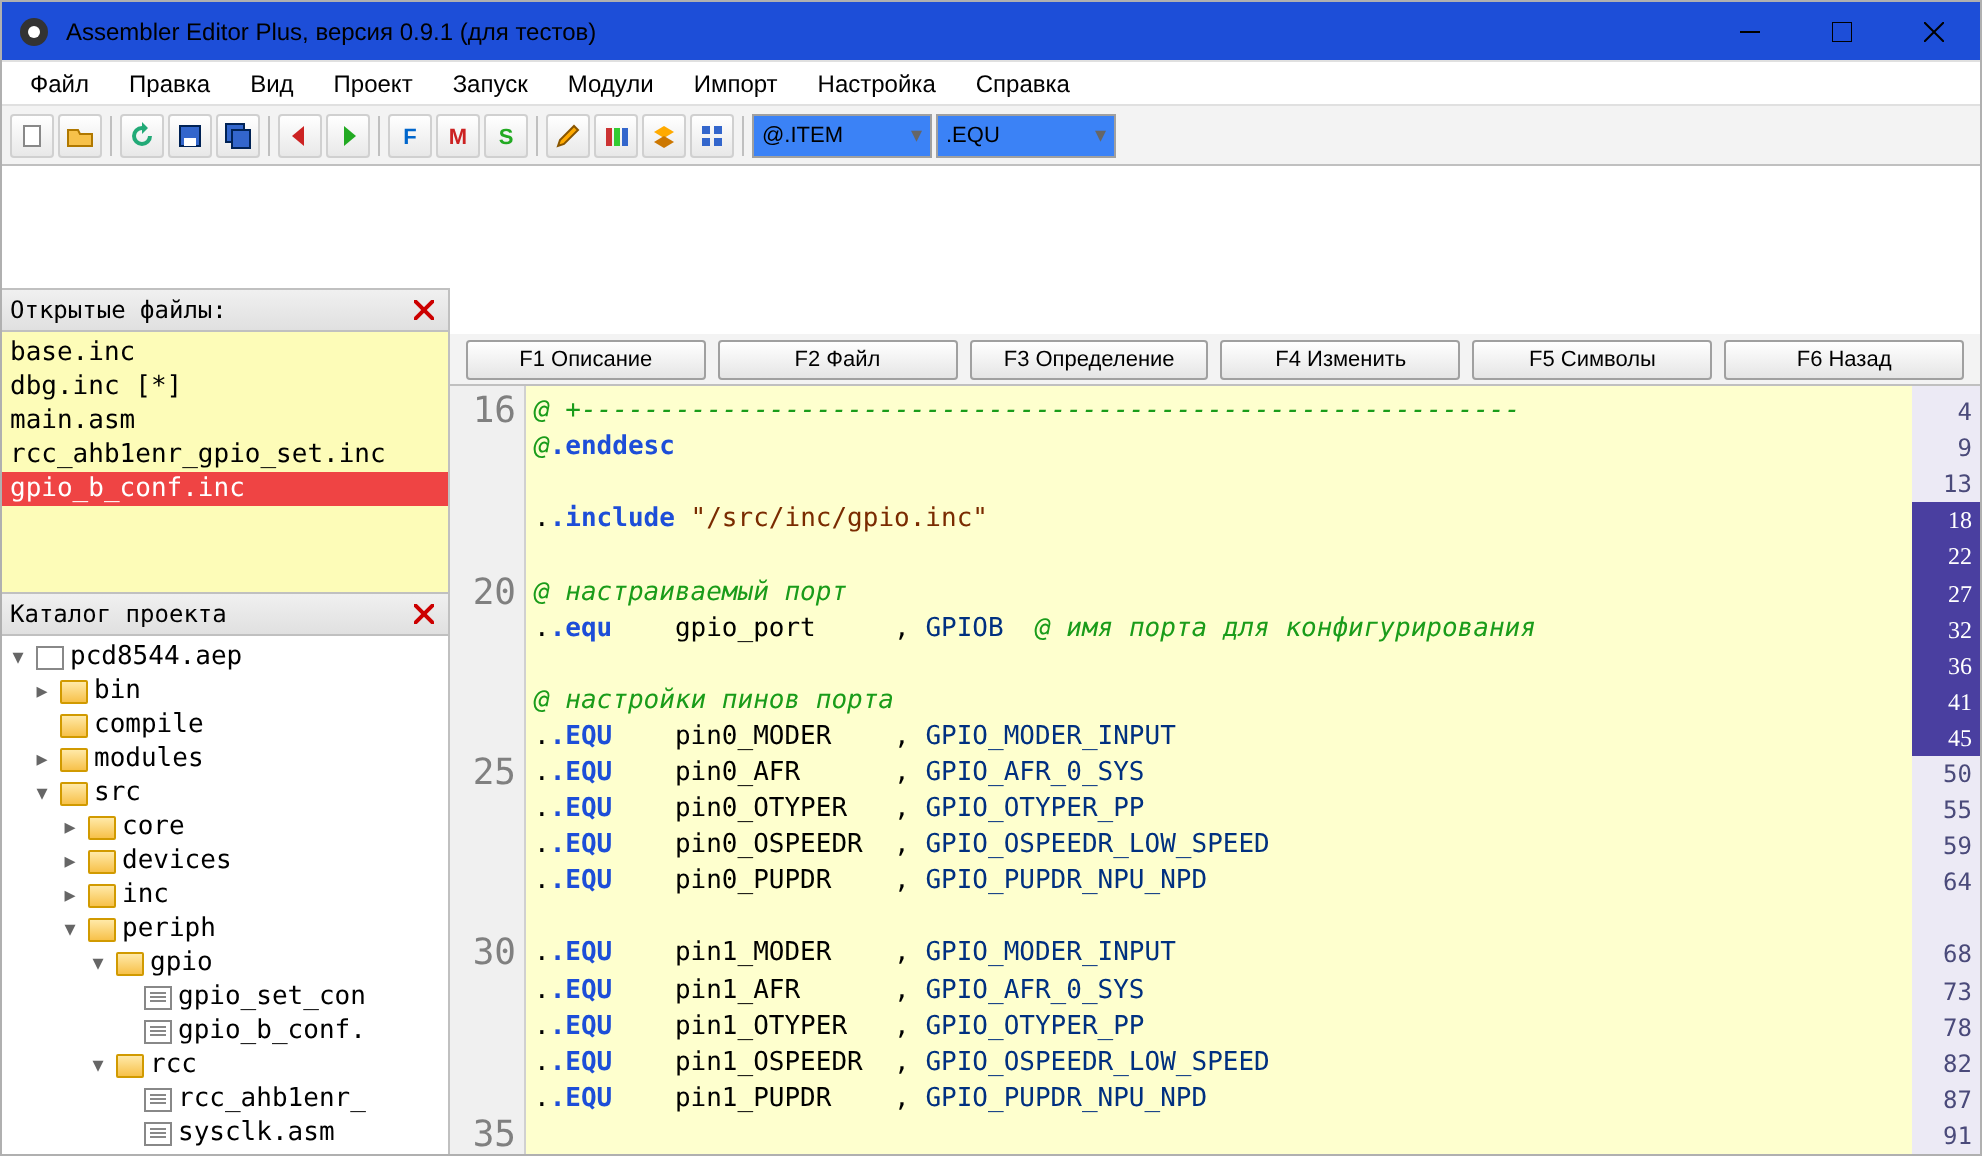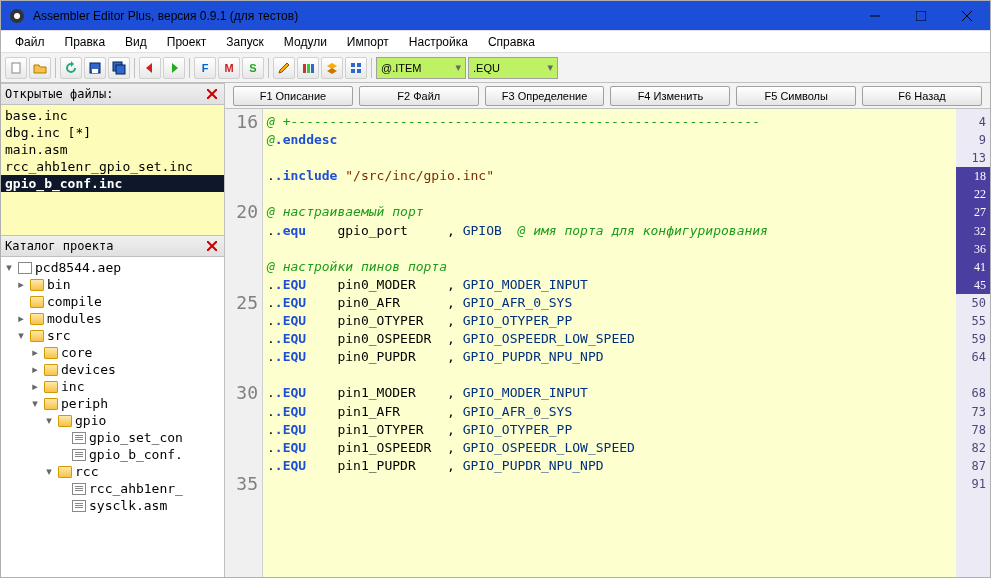--- a/index.html
+++ b/index.html
@@ -8,29 +8,29 @@
 .titlebar { height: 30px; background: #1d4ed8; display: flex; align-items: center; padding: 0 0 0 8px; border-bottom: 1px solid #e0e0e0; }
 .titlebar .icon { width: 16px; height: 16px; margin-right: 8px; }
 .titlebar .title { flex: 1; font-size: 12px; }
 .winbtns { display: flex; }
 .winbtn { width: 46px; height: 30px; display: flex; align-items: center; justify-content: center; }
 .menubar { height: 22px; display: flex; align-items: center; padding: 0 4px; border-bottom: 1px solid #e0e0e0; background: #fff; }
 .menuitem { padding: 2px 10px; font-size: 12px; }
 .toolbar { height: 30px; display: flex; align-items: center; padding: 2px 4px; border-bottom: 1px solid #c0c0c0; background: #f3f3f3; gap: 2px; }
 .tbbtn { width: 22px; height: 22px; border: 1px solid #d0d0d0; background: linear-gradient(#fff,#e8e8e8); border-radius: 2px; display: flex; align-items: center; justify-content: center; }
 .tsep { width: 1px; height: 20px; background: #c0c0c0; margin: 0 2px; }
-.combo { height: 22px; border: 1px solid #a0a0a0; background: #bef264; font-size: 11px; padding: 0 20px 0 4px; min-width: 90px; display: flex; align-items: center; position: relative; }
+.combo { height: 22px; border: 1px solid #a0a0a0; background: #3b82f6; font-size: 11px; padding: 0 20px 0 4px; min-width: 90px; display: flex; align-items: center; position: relative; }
 .combo::after { content: "▾"; position: absolute; right: 4px; color: #666; }
-.main { flex: 1; display: flex; overflow: hidden; }
+.main { flex: 1; display: flex; overflow: hidden; align-items: flex-end; }
 .leftpane { width: 224px; display: flex; flex-direction: column; border-right: 1px solid #c0c0c0; background: #f8f8f8; }
 .panel-hdr { height: 22px; background: linear-gradient(#f0f0f0,#e0e0e0); border-top: 1px solid #c0c0c0; border-bottom: 1px solid #c0c0c0; display: flex; align-items: center; padding: 0 4px; font-family: Consolas, monospace; font-size: 12px; }
 .panel-hdr .x { margin-left: auto; width: 16px; height: 16px; display: flex; align-items: center; justify-content: center; }
 .filelist { background: #fdfcb8; font-family: Consolas, monospace; font-size: 13px; padding: 2px 0; height: 130px; overflow: hidden; }
 .fileitem { padding: 1px 4px; white-space: nowrap; }
-.fileitem.sel { background: #0f172a; color: #fff; font-weight: bold; }
+.fileitem.sel { background: #ef4444; color: #fff; }
 .tree { flex: 1; background: #fff; font-family: Consolas, monospace; font-size: 13px; overflow: auto; padding: 2px 0; }
 .treerow { display: flex; align-items: center; padding: 1px 2px; white-space: nowrap; }
 .tw { display: inline-block; width: 12px; text-align: center; color: #666; font-family: Arial; font-size: 11px; cursor: pointer; }
 .ficon { width: 14px; height: 12px; margin: 0 3px; display: inline-block; }
 .folder { background: linear-gradient(#ffe9a8,#f7c14a); border: 1px solid #d19a00; border-radius: 1px; }
 .doc { background: #fff; border: 1px solid #888; position: relative; }
 .doc::after{content:"";position:absolute;left:2px;top:2px;right:2px;height:1px;background:#888;box-shadow:0 2px 0 #888,0 4px 0 #888;}
 .rightpane { flex: 1; display: flex; flex-direction: column; }
 .fbtnrow { height: 26px; display: flex; align-items: center; gap: 6px; padding: 2px 8px; border-bottom: 1px solid #c0c0c0; background: #f3f3f3; }
 .fbtn { flex: 1; height: 20px; border: 1px solid #a0a0a0; background: linear-gradient(#fff,#e5e5e5); font-size: 11px; display: flex; align-items: center; justify-content: center; border-radius: 2px; }

